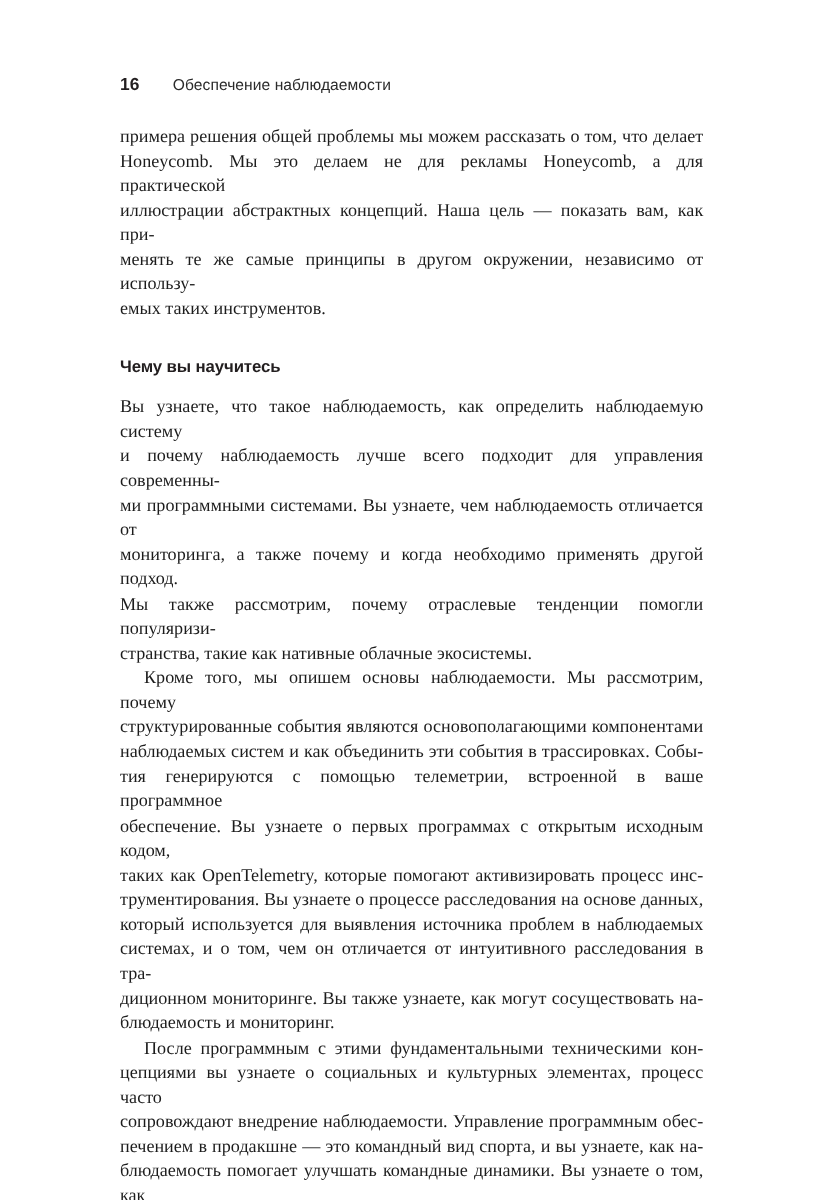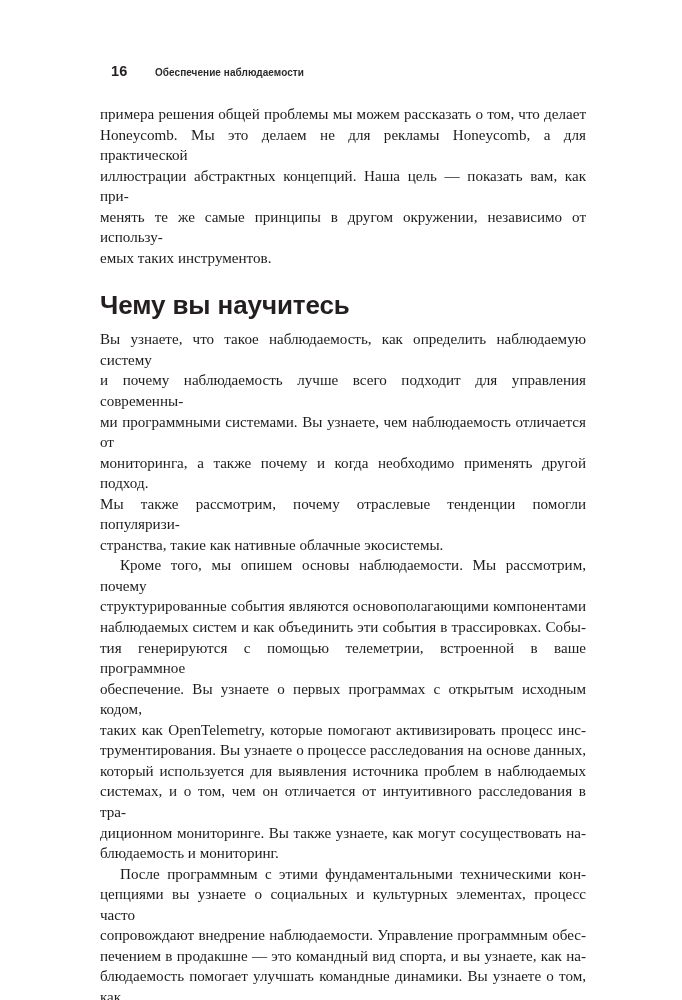--- a/index.html
+++ b/index.html
@@ -23,57 +23,57 @@
     left: 0;
     top: 0;
     width: 682px;
     height: 1000px;
     background: #ffffff;
   }
 
   
   .running-head {
     position: absolute;
-    left: 111px;
+    left: 100px;
     top: 63px;
     width: 486px;
     height: 22px;
     display: flex;
     align-items: baseline;
     font-family: "Liberation Sans", "DejaVu Sans", sans-serif;
     color: #231f20;
   }
   .folio {
     font-weight: bold;
     font-size: 14.5px;
     letter-spacing: 0.1px;
     width: 44px;
     flex: 0 0 44px;
   }
   .running-title {
-    font-size: 10px;
-    font-weight: 700;
+    font-size: 13px;
+    font-weight: 400;
     letter-spacing: 0.05px;
     color: #2b2b2b;
   }
 
   
   .column {
     position: absolute;
     left: 100px;
     top: 104px;
     width: 486px;
   }
 
   
   h2.section-heading {
     margin: 0;
     font-family: "Liberation Sans", "DejaVu Sans", sans-serif;
     font-weight: bold;
-    font-size: 26px;
+    font-size: 14px;
     line-height: 24px;
     color: #231f20;
     letter-spacing: -0.1px;
     padding-top: 25px;
     padding-bottom: 12px;
   }
 
   
   .lines { display: block; }
   .line {

